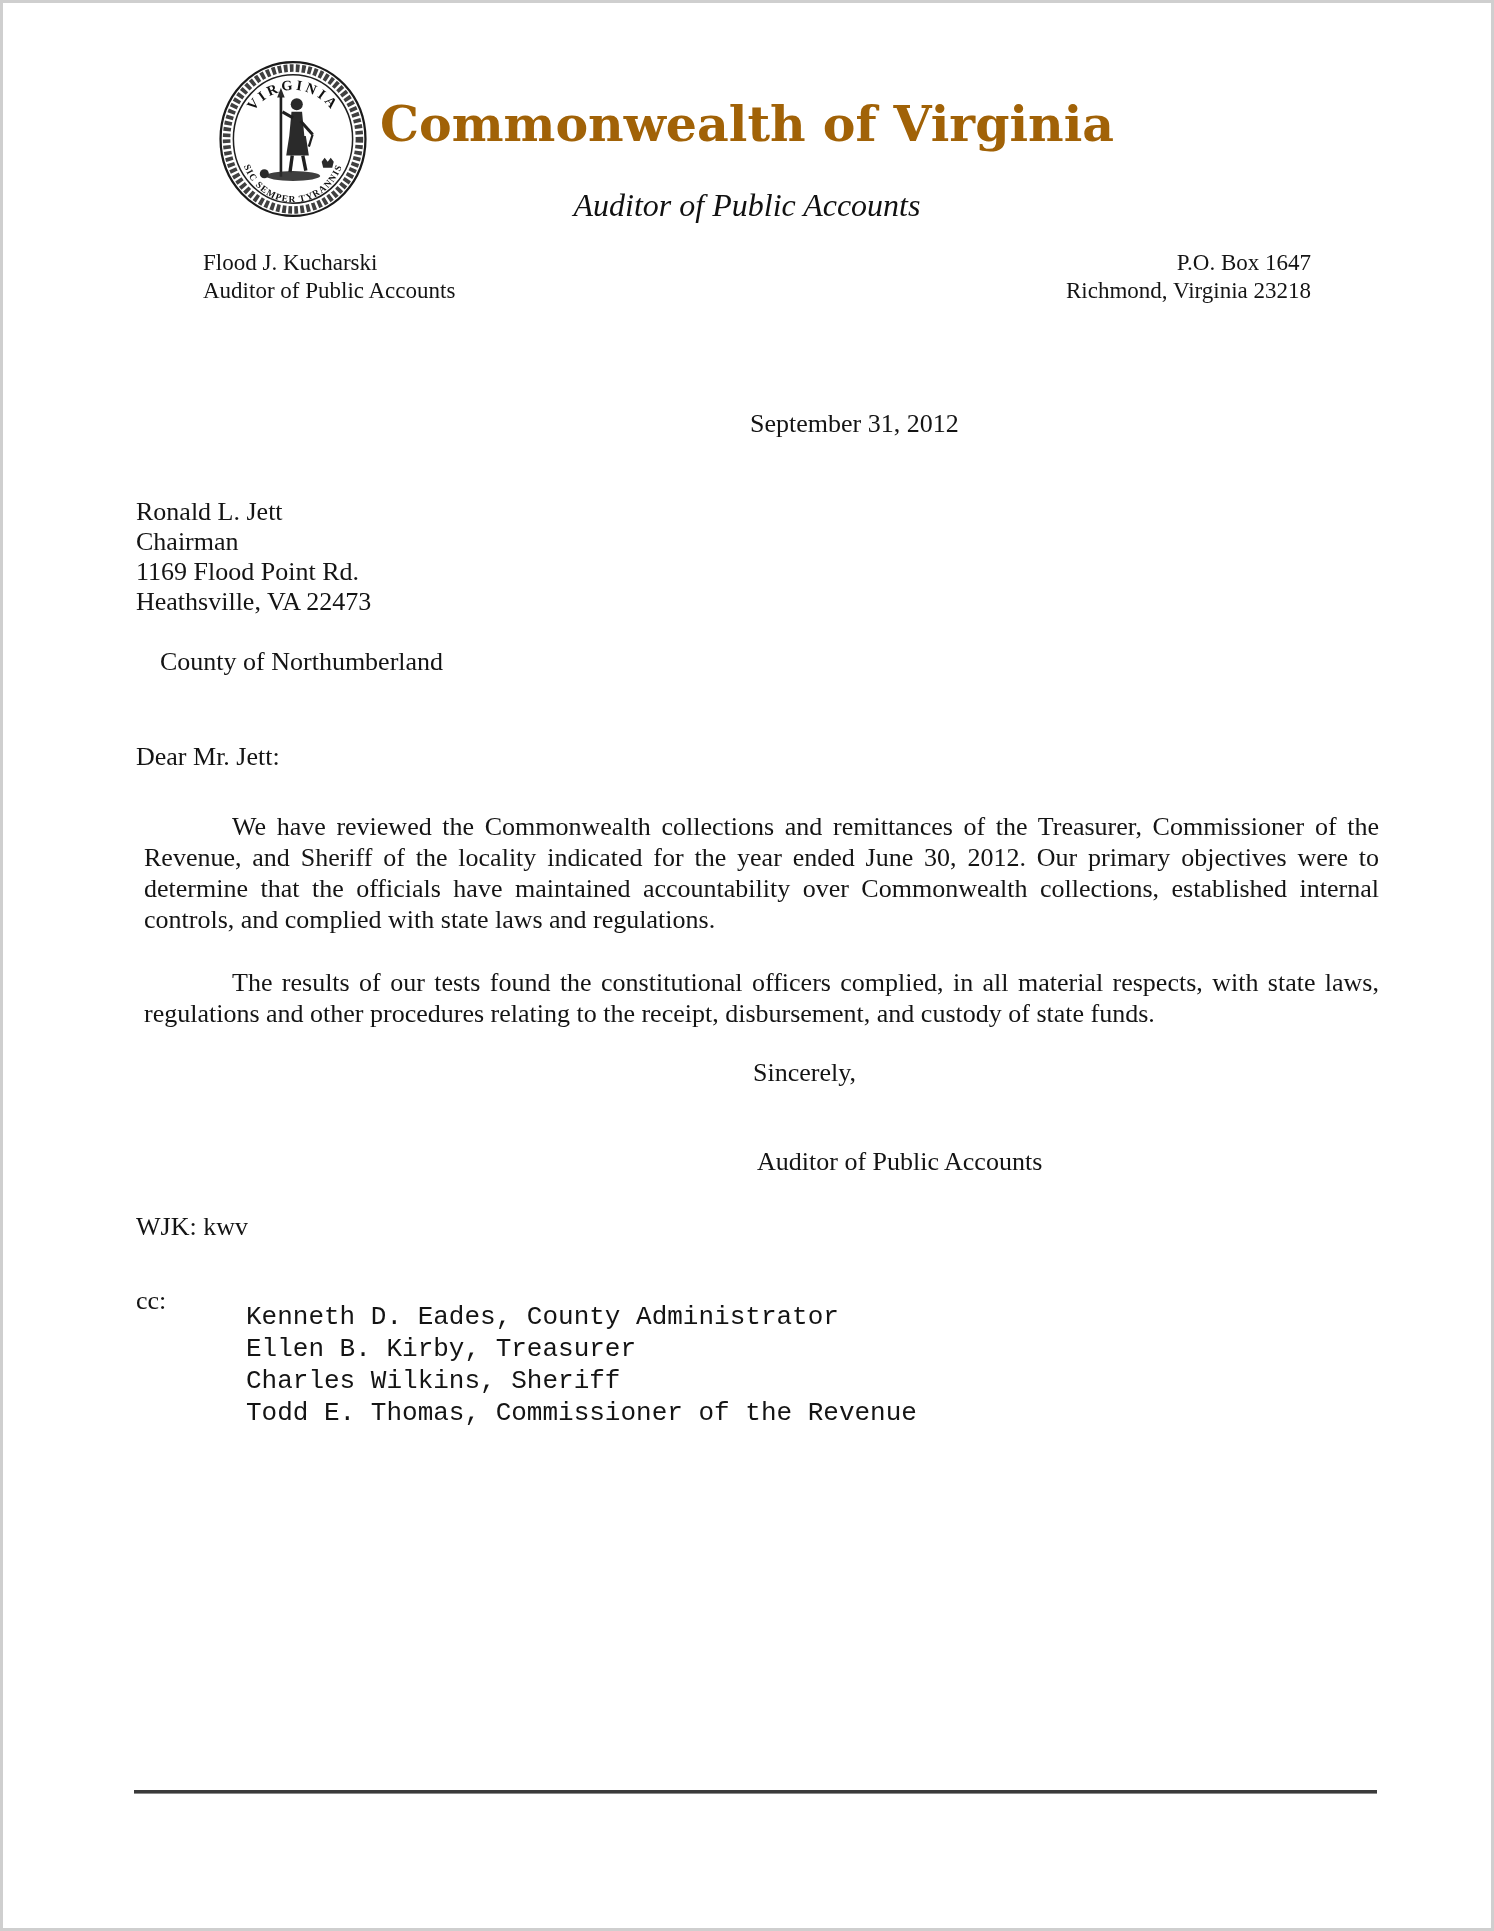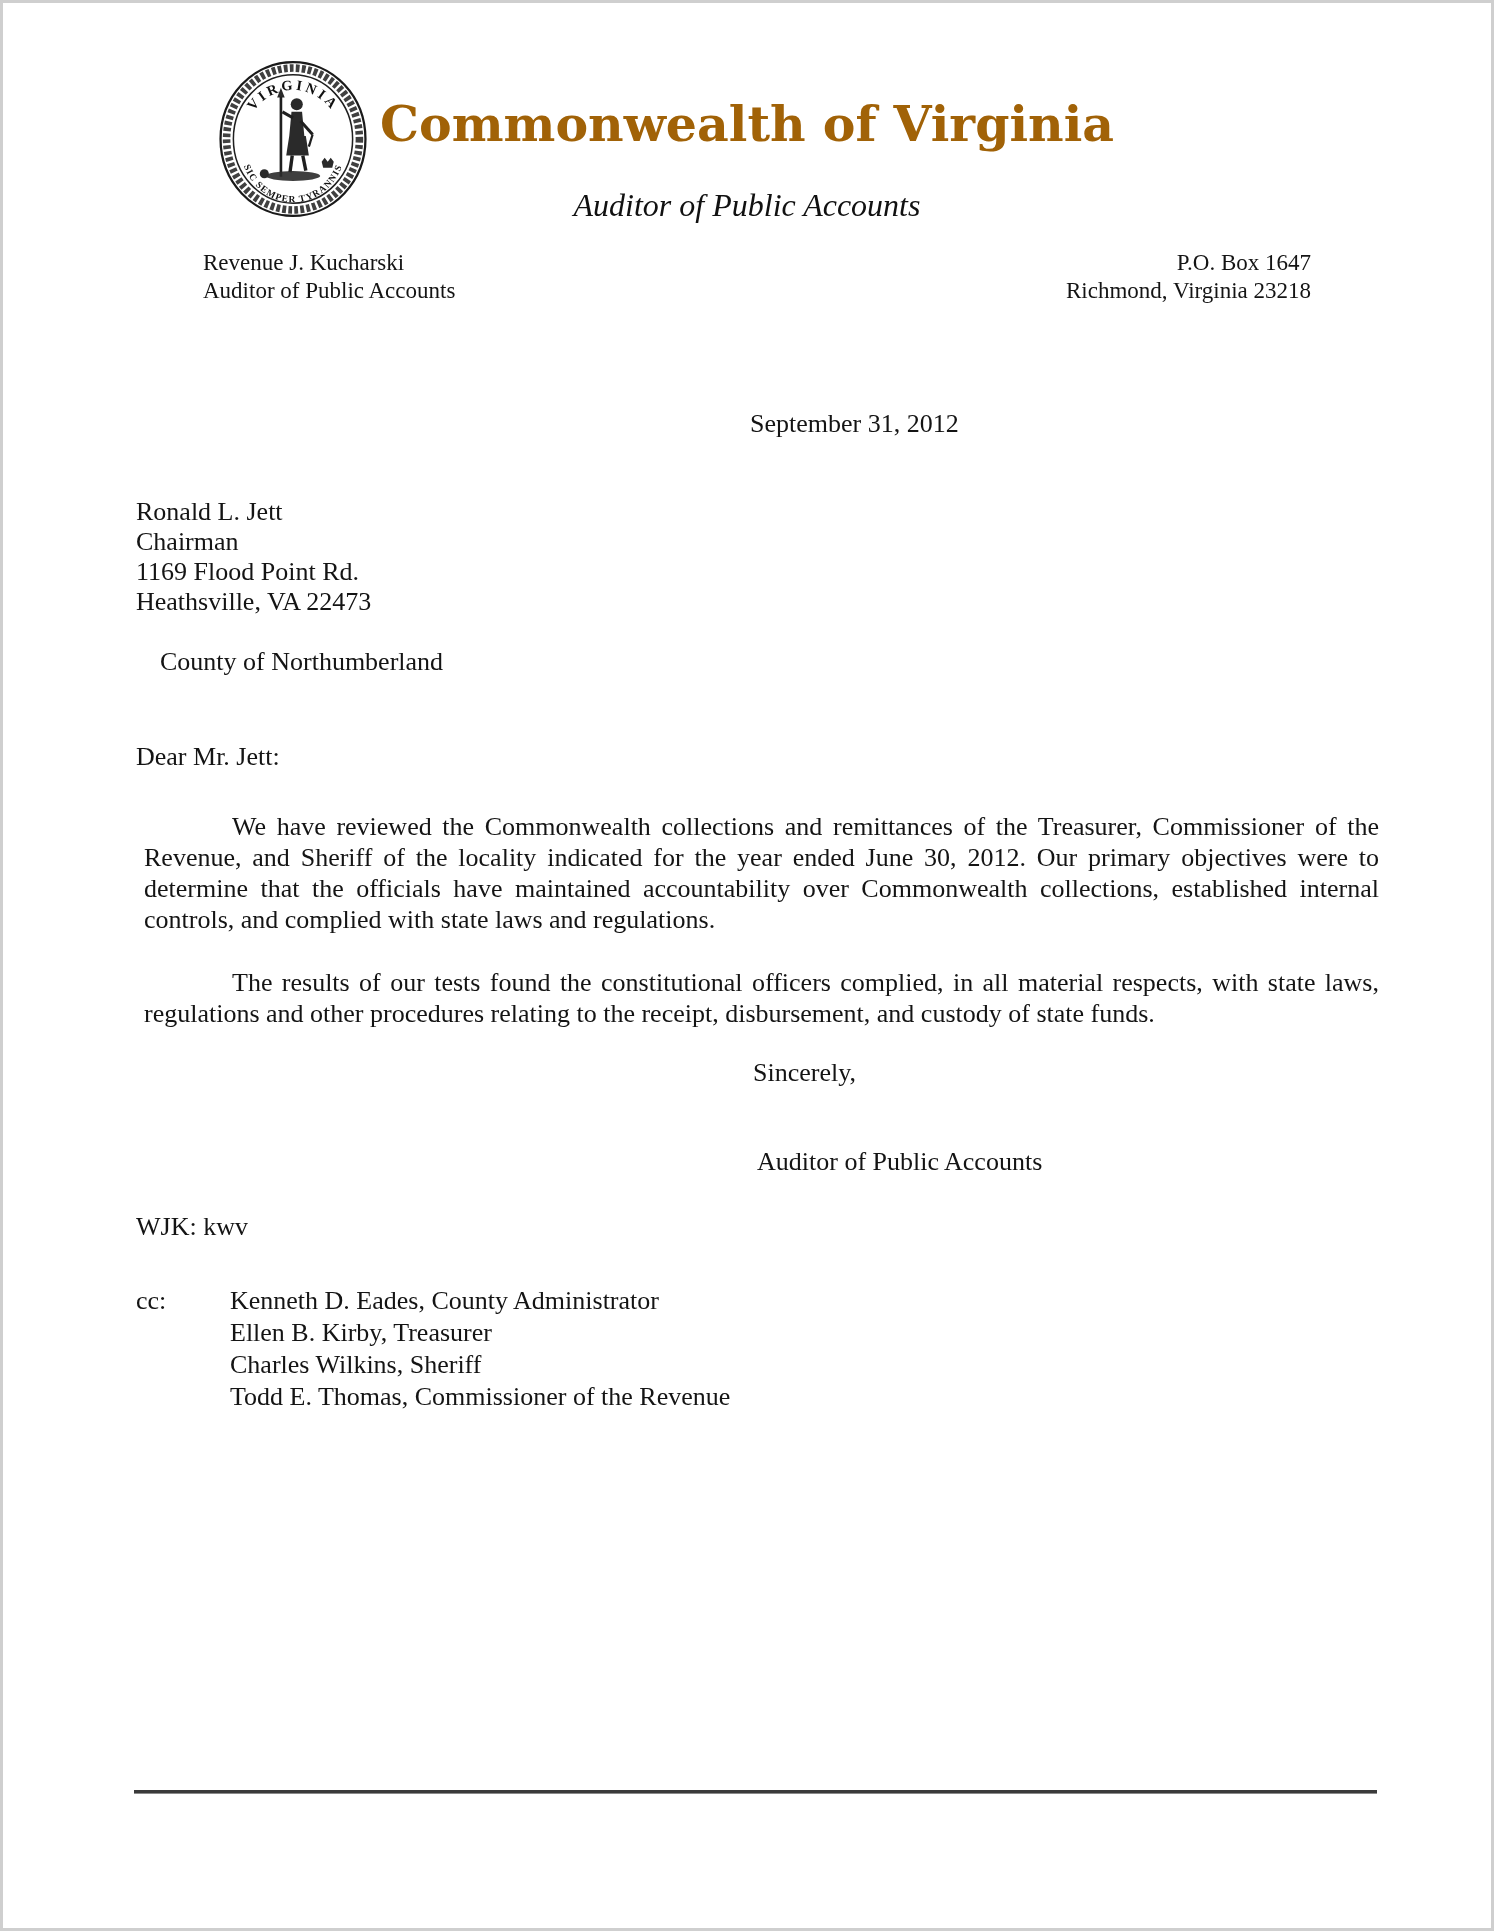--- a/index.html
+++ b/index.html
@@ -120,21 +120,21 @@
   }
   .cc-block {
     position: absolute;
     left: 133px;
     top: 1282px;
     display: flex;
     font-size: 26px;
     line-height: 32px;
   }
   .cc-label { width: 94px; flex: 0 0 auto; }
-  .cc-list { margin: 0; padding: 0; list-style: none; }
+  .cc-list { margin: 16px; padding: 0; list-style: none; font-family: Liberation Mono, monospace; }
 
   
   .footer-rule {
     position: absolute;
     left: 131px;
     right: 114px;
     top: 1787px;
     height: 3px;
     background: #3a3a3a;
     border-bottom: 1px solid #8a8a8a;
@@ -192,21 +192,21 @@
       <circle cx="62" cy="152" r="6" class="solid"></circle>
       <path class="solid" d="M138 136 l4 -5 4 5 4 -5 4 5 -2 8 h-12 z"></path>
     </g>
   </svg>
 
   <div class="letterhead-title">Commonwealth of Virginia</div>
   <div class="letterhead-subtitle">Auditor of Public Accounts</div>
 
   <div class="contact-row">
     <div class="contact-left">
-      <div>Revenue J. Kucharski</div>
+      <div>Flood J. Kucharski</div>
       <div>Auditor of Public Accounts</div>
     </div>
     <div class="contact-right">
       <div>P.O. Box 1647</div>
       <div>Richmond, Virginia 23218</div>
     </div>
   </div>
 
   <div class="date-line">September 31, 2012</div>
 

